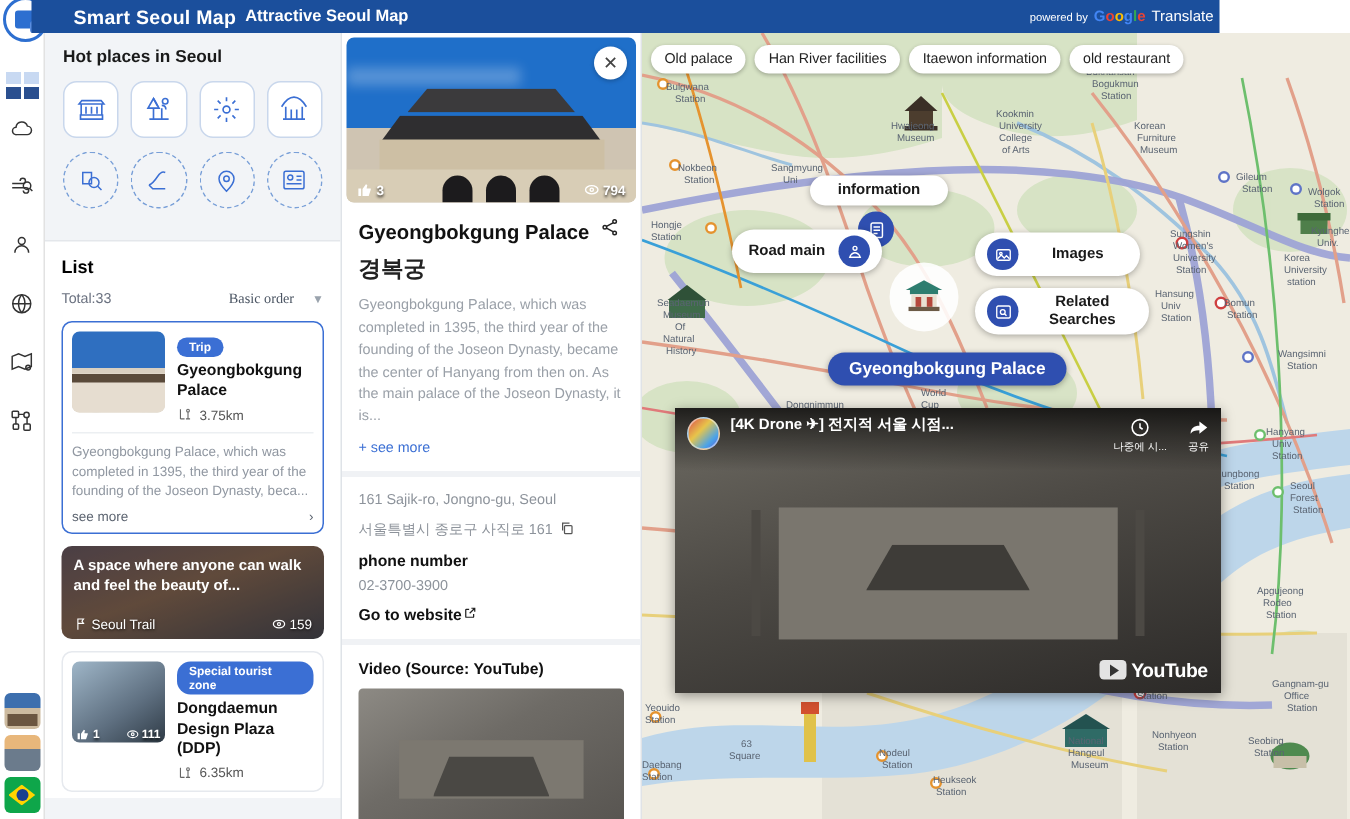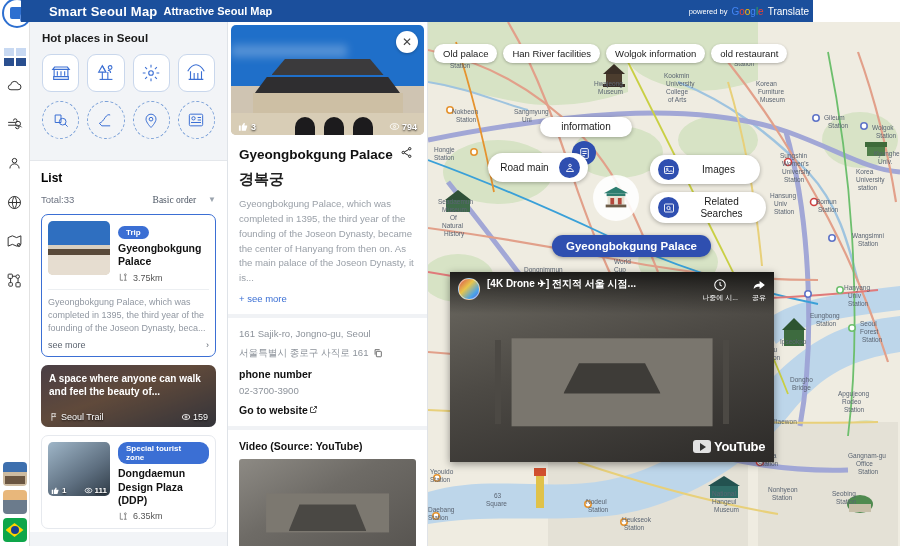--- a/index.html
+++ b/index.html
@@ -21,21 +21,21 @@
     font-size: 13px; font-weight: bold; margin-left: 28px; letter-spacing: .2px;
     white-space: nowrap;
   }
   .topbar .brand-sub {
     font-size: 11px; font-weight: bold; margin-left: 6px; white-space: nowrap;
   }
   .topbar .powered {
     margin-left: auto; margin-right: 4px; font-size: 7.5px; display: flex;
     align-items: center; gap: 4px; white-space: nowrap;
   }
-  .topbar .gtrans { font-size: 10px; font-weight: normal; }
+  .topbar .gtrans { font-size: 10px; font-weight: bold; }
   .gl-b { color: #4285f4; } .gl-r { color: #ea4335; } .gl-y { color: #fbbc05; }
   .gl-g { color: #34a853; }
 
   
   .rail {
     position: absolute; left: 0; top: 0; width: 30px; height: 546px;
     background: #fff; border-right: 1px solid #e2e2e2; z-index: 30;
     display: flex; flex-direction: column; align-items: center;
   }
   .rail-logo {
@@ -245,33 +245,33 @@
   .vid-thumb .roofbig { position: absolute; left: 50%; top: 44%; transform: translateX(-50%);
     width: 44%; height: 26%; background: #4a4844; clip-path: polygon(14% 0,86% 0,100% 100%,0 100%); }
 
   
   .map {
     position: absolute; left: 428px; top: 22px; width: 472px; height: 524px;
     overflow: hidden; background: #eceade;
   }
   .map svg.basemap { position: absolute; left: 0; top: 0; }
   .chips {
-    position: absolute; left: 0; top: 22px; width: 472px; display: flex;
+    position: absolute; left: 0; top: 8px; width: 472px; display: flex;
     gap: 6px; padding-left: 6px; z-index: 10;
   }
   .chip {
     background: #fff; border-radius: 14px; padding: 4px 9px; font-size: 9.5px;
     color: #222; box-shadow: 0 1px 3px rgba(0,0,0,.28); white-space: nowrap;
     cursor: pointer;
   }
   .poi-cluster { position: absolute; left: 60px; top: 95px; width: 300px; height: 180px; z-index: 12; }
   .poi-pill {
     position: absolute; background: #fff; border-radius: 16px;
     box-shadow: 0 1px 4px rgba(0,0,0,.3); display: flex; align-items: center;
-    font-size: 10px; font-weight: normal; color: #1a1a1a; cursor: pointer;
+    font-size: 10px; font-weight: bold; color: #1a1a1a; cursor: pointer;
     padding: 4px 8px; line-height: 1.15;
   }
   .poi-pill .bicon {
     width: 21px; height: 21px; border-radius: 50%; background: #2f4fb0;
     display: flex; align-items: center; justify-content: center; flex: none;
   }
   .poi-pill .bicon svg { width: 12px; height: 12px; }
   .p-info  { left: 52px;  top: 0px;   width: 92px; justify-content: center; }
   .p-info-btn { position: absolute; left: 84px; top: 24px; width: 24px; height: 24px;
     border-radius: 50%; background: #2f4fb0; display:flex; align-items:center; justify-content:center; }
@@ -285,21 +285,21 @@
     display: flex; align-items: center; justify-content: center;
   }
   .poi-label {
     position: absolute; left: 64px; top: 118px; background: #2f4fb0; color: #fff;
     font-size: 11.5px; font-weight: bold; padding: 5px 14px; border-radius: 14px;
     white-space: nowrap; box-shadow: 0 1px 4px rgba(0,0,0,.35); cursor: pointer;
   }
 
   
   .ytplayer {
-    position: absolute; left: 22px; top: 250px; width: 324px; height: 190px;
+    position: absolute; left: 22px; top: 250px; width: 364px; height: 190px;
     background: #000; z-index: 20; box-shadow: 0 2px 8px rgba(0,0,0,.4);
     overflow: hidden;
   }
   .yt-video {
     position: absolute; inset: 0;
     background: linear-gradient(165deg,#6e6b63 0%,#4d4a45 45%,#2c2a28 100%);
   }
   .yt-video .plaza { position: absolute; left: 50%; top: 58%; transform: translate(-50%,-50%);
     width: 62%; height: 46%; background: #7a766e; }
   .yt-video .hall { position: absolute; left: 50%; top: 48%; transform: translateX(-50%);
@@ -870,21 +870,21 @@
           <text x="408" y="482">Station</text>
         <text x="296" y="28">Bukhansan</text>
           <text x="300" y="36">Bogukmun</text>
           <text x="306" y="44">Station</text>
       </g>
     </svg>
 
     <div class="chips">
       <div class="chip">Old palace</div>
       <div class="chip">Han River facilities</div>
-      <div class="chip">Wolgok information</div>
+      <div class="chip">Itaewon information</div>
       <div class="chip">old restaurant</div>
     </div>
 
     <div class="poi-cluster">
       <div class="poi-pill p-info">
         <span>information</span>
       </div>
       <div class="p-info-btn">
         <svg viewBox="0 0 24 24" width="13" height="13" fill="none" stroke="#fff" stroke-width="1.8">
             <rect x="5" y="3" width="14" height="18" rx="2"></rect>

